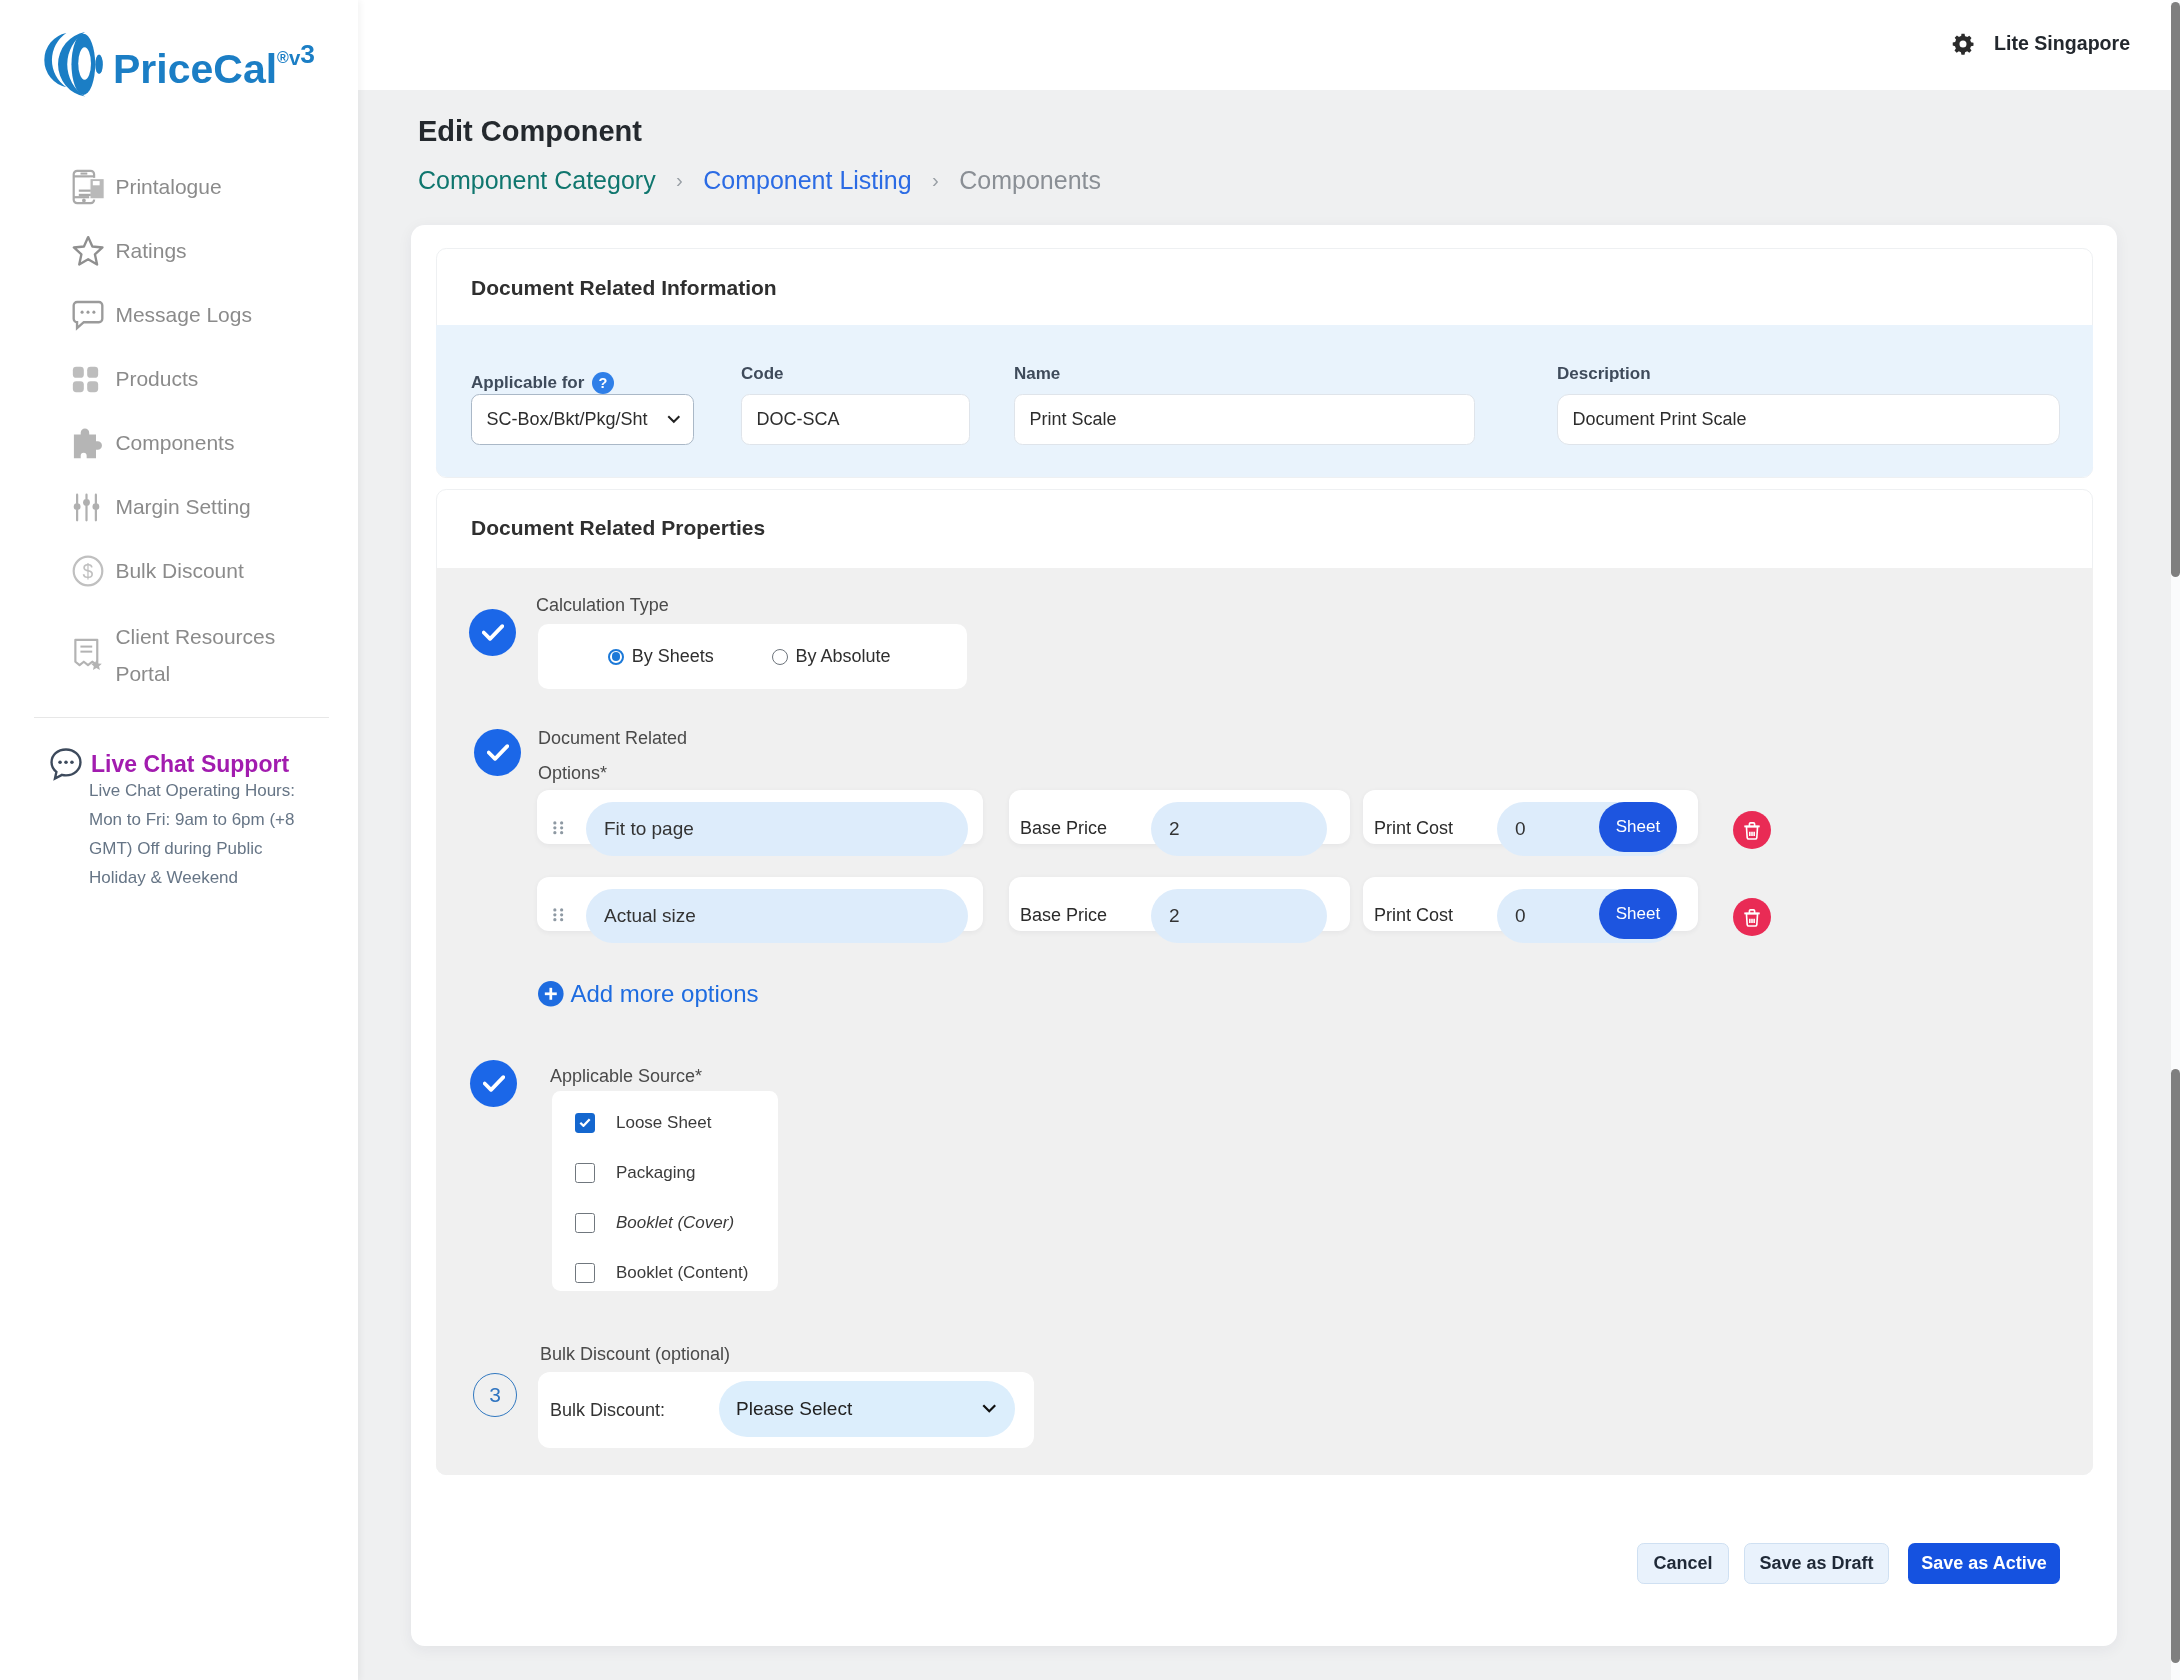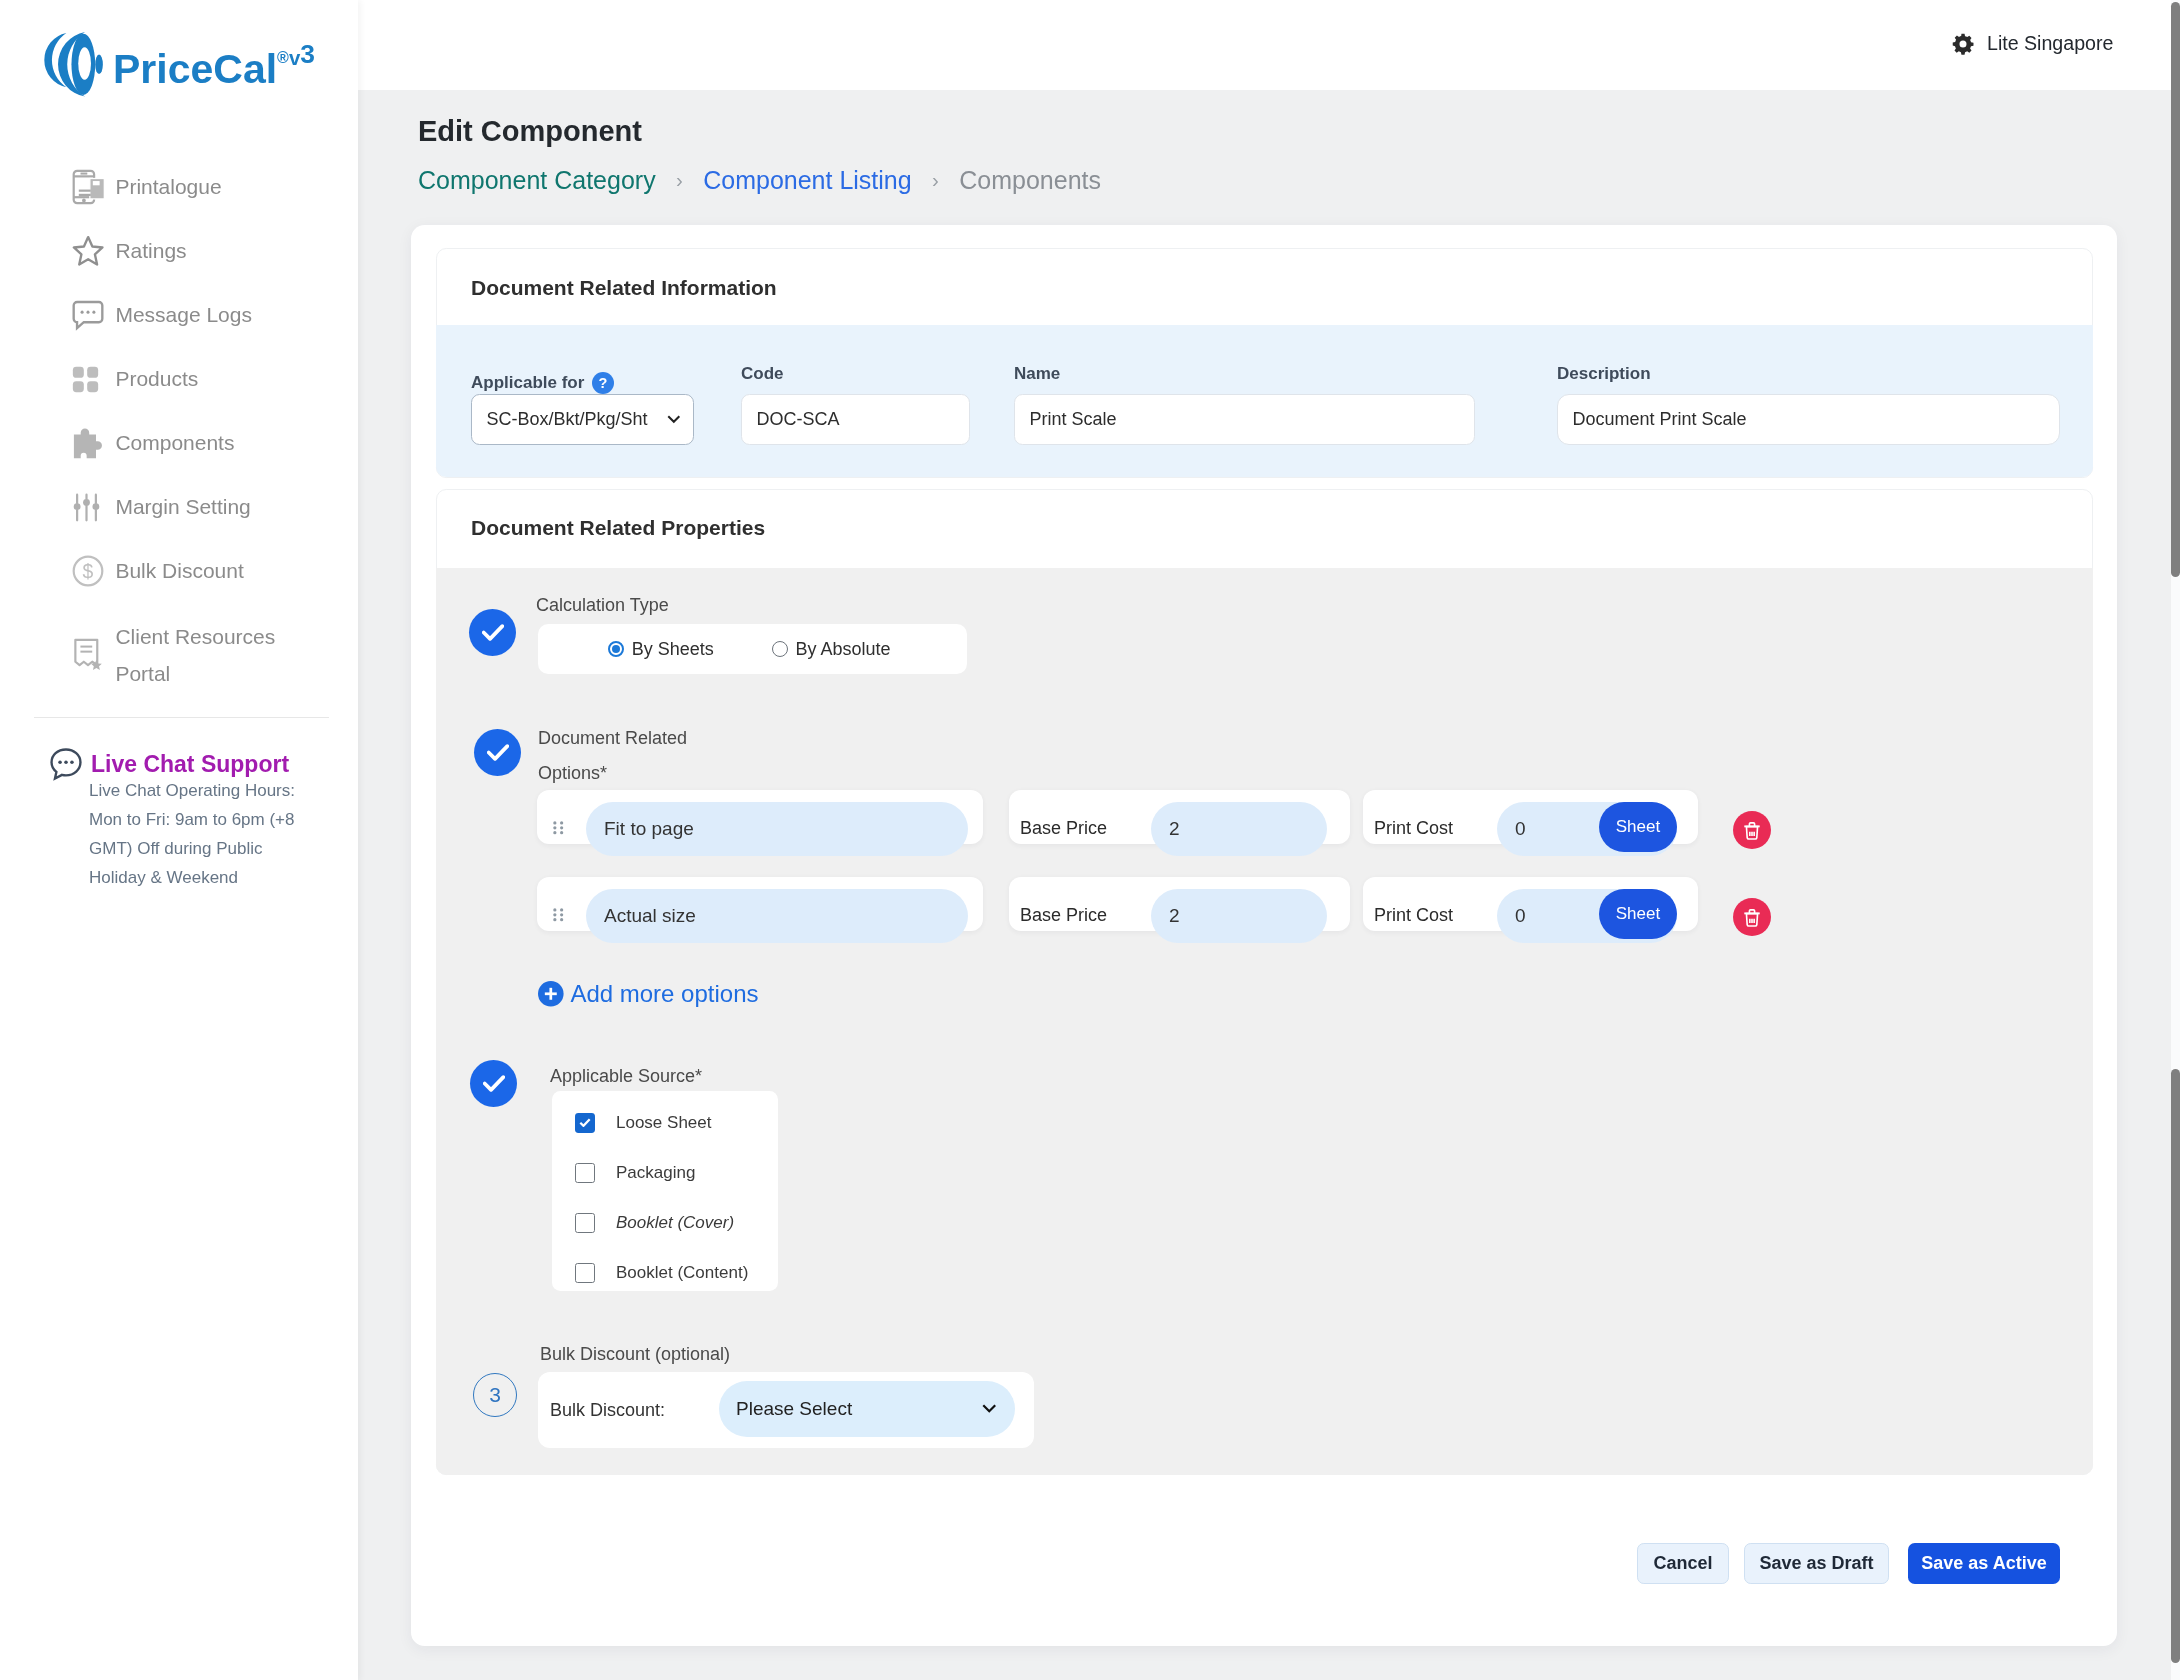--- a/index.html
+++ b/index.html
@@ -30,21 +30,21 @@
 </style>
 </head>
 <body>
 
 <div id="content"></div>
 
 <div class="abs" style="left:1952px; top:32px; display:flex; align-items:center; z-index:6;">
   <svg width="22" height="22" viewBox="0 0 30 30">
     <path fill="#2b2b2b" d="M12.9 1h4.2l.7 3.4a11 11 0 0 1 2.9 1.2l2.9-1.9 3 3-1.9 2.9a11 11 0 0 1 1.2 2.9l3.4.7v4.2l-3.4.7a11 11 0 0 1-1.2 2.9l1.9 2.9-3 3-2.9-1.9a11 11 0 0 1-2.9 1.2l-.7 3.4h-4.2l-.7-3.4a11 11 0 0 1-2.9-1.2l-2.9 1.9-3-3 1.9-2.9a11 11 0 0 1-1.2-2.9L1 17.1v-4.2l3.4-.7a11 11 0 0 1 1.2-2.9L3.7 6.4l3-3 2.9 1.9a11 11 0 0 1 2.9-1.2zM15 10.2a4.8 4.8 0 1 0 0 9.6 4.8 4.8 0 0 0 0-9.6z"></path>
   </svg>
-  <span style="font-size:19.6px; font-weight:normal; color:#23282e; margin-left:13px;">Lite Singapore</span>
+  <span style="font-size:19.6px; font-weight:bold; color:#23282e; margin-left:20px;">Lite Singapore</span>
 </div>
 
 <div id="sidebar">
 
   <div class="abs" style="left:41px; top:21px; width:290px; height:72px;">
     <svg class="abs" style="left:-0.9px; top:6px;" width="68" height="73" viewBox="0 0 80 86">
       <path d="M 31 7 A 32.7 32.7 0 0 0 31 71 A 38.6 38.6 0 0 1 31 7 Z" fill="#1b7ec5"></path>
       <path d="M 53 6 A 38.6 38.6 0 0 0 53 82 A 44.9 44.9 0 0 1 53 6 Z" fill="#1b7ec5"></path>
       <ellipse cx="51" cy="44" rx="14" ry="36" fill="#1b7ec5"></ellipse>
       <ellipse cx="52.5" cy="43" rx="7.5" ry="19" fill="#ffffff"></ellipse>
@@ -205,21 +205,21 @@
 <div class="innercard" style="top:489px; height:986px;"></div>
 <div class="abs" style="left:471px; top:516px; font-size:21px; font-weight:bold; color:#2f2f2f; z-index:2;">Document Related Properties</div>
 <div class="abs" style="left:436px; top:568px; width:1657px; height:907px; background:#f0f0f0; border-radius:0 0 10.2px 10.2px; z-index:1;"></div>
 
 <div class="bluecheck" style="left:469px; top:609px; z-index:2;">
   <svg width="22" height="17" viewBox="0 0 26 20">
       <path d="M2 10 L9.5 17.5 L24 2.5" fill="none" stroke="#fff" stroke-width="4.4" stroke-linecap="round" stroke-linejoin="round"></path>
     </svg>
 </div>
 <div class="abs gtext" style="left:536px; top:595px; z-index:2;">Calculation Type</div>
-<div class="abs" style="left:538px; top:624px; width:429px; height:50px; background:#fff; border-radius:10.2px; z-index:2; display:flex; align-items:center;">
+<div class="abs" style="left:538px; top:624px; width:429px; height:65px; background:#fff; border-radius:10.2px; z-index:2; display:flex; align-items:center;">
   <span style="width:16px; height:16px; border-radius:50%; border:2.1px solid #1c79d8; margin-left:70px; display:inline-flex; align-items:center; justify-content:center;">
       <span style="width:8.5px; height:8.5px; border-radius:50%; background:#1c79d8;"></span>
     </span>
   <span style="font-size:18px; color:#2f2f2f; margin-left:7.7px;">By Sheets</span>
   <span style="width:16px; height:16px; border-radius:50%; border:1.7px solid #6d747c; margin-left:58px;"></span>
   <span style="font-size:18px; color:#2f2f2f; margin-left:7.7px;">By Absolute</span>
 </div>
 
 <div class="bluecheck" style="left:474px; top:729px; z-index:2;">
   <svg width="22" height="17" viewBox="0 0 26 20">

